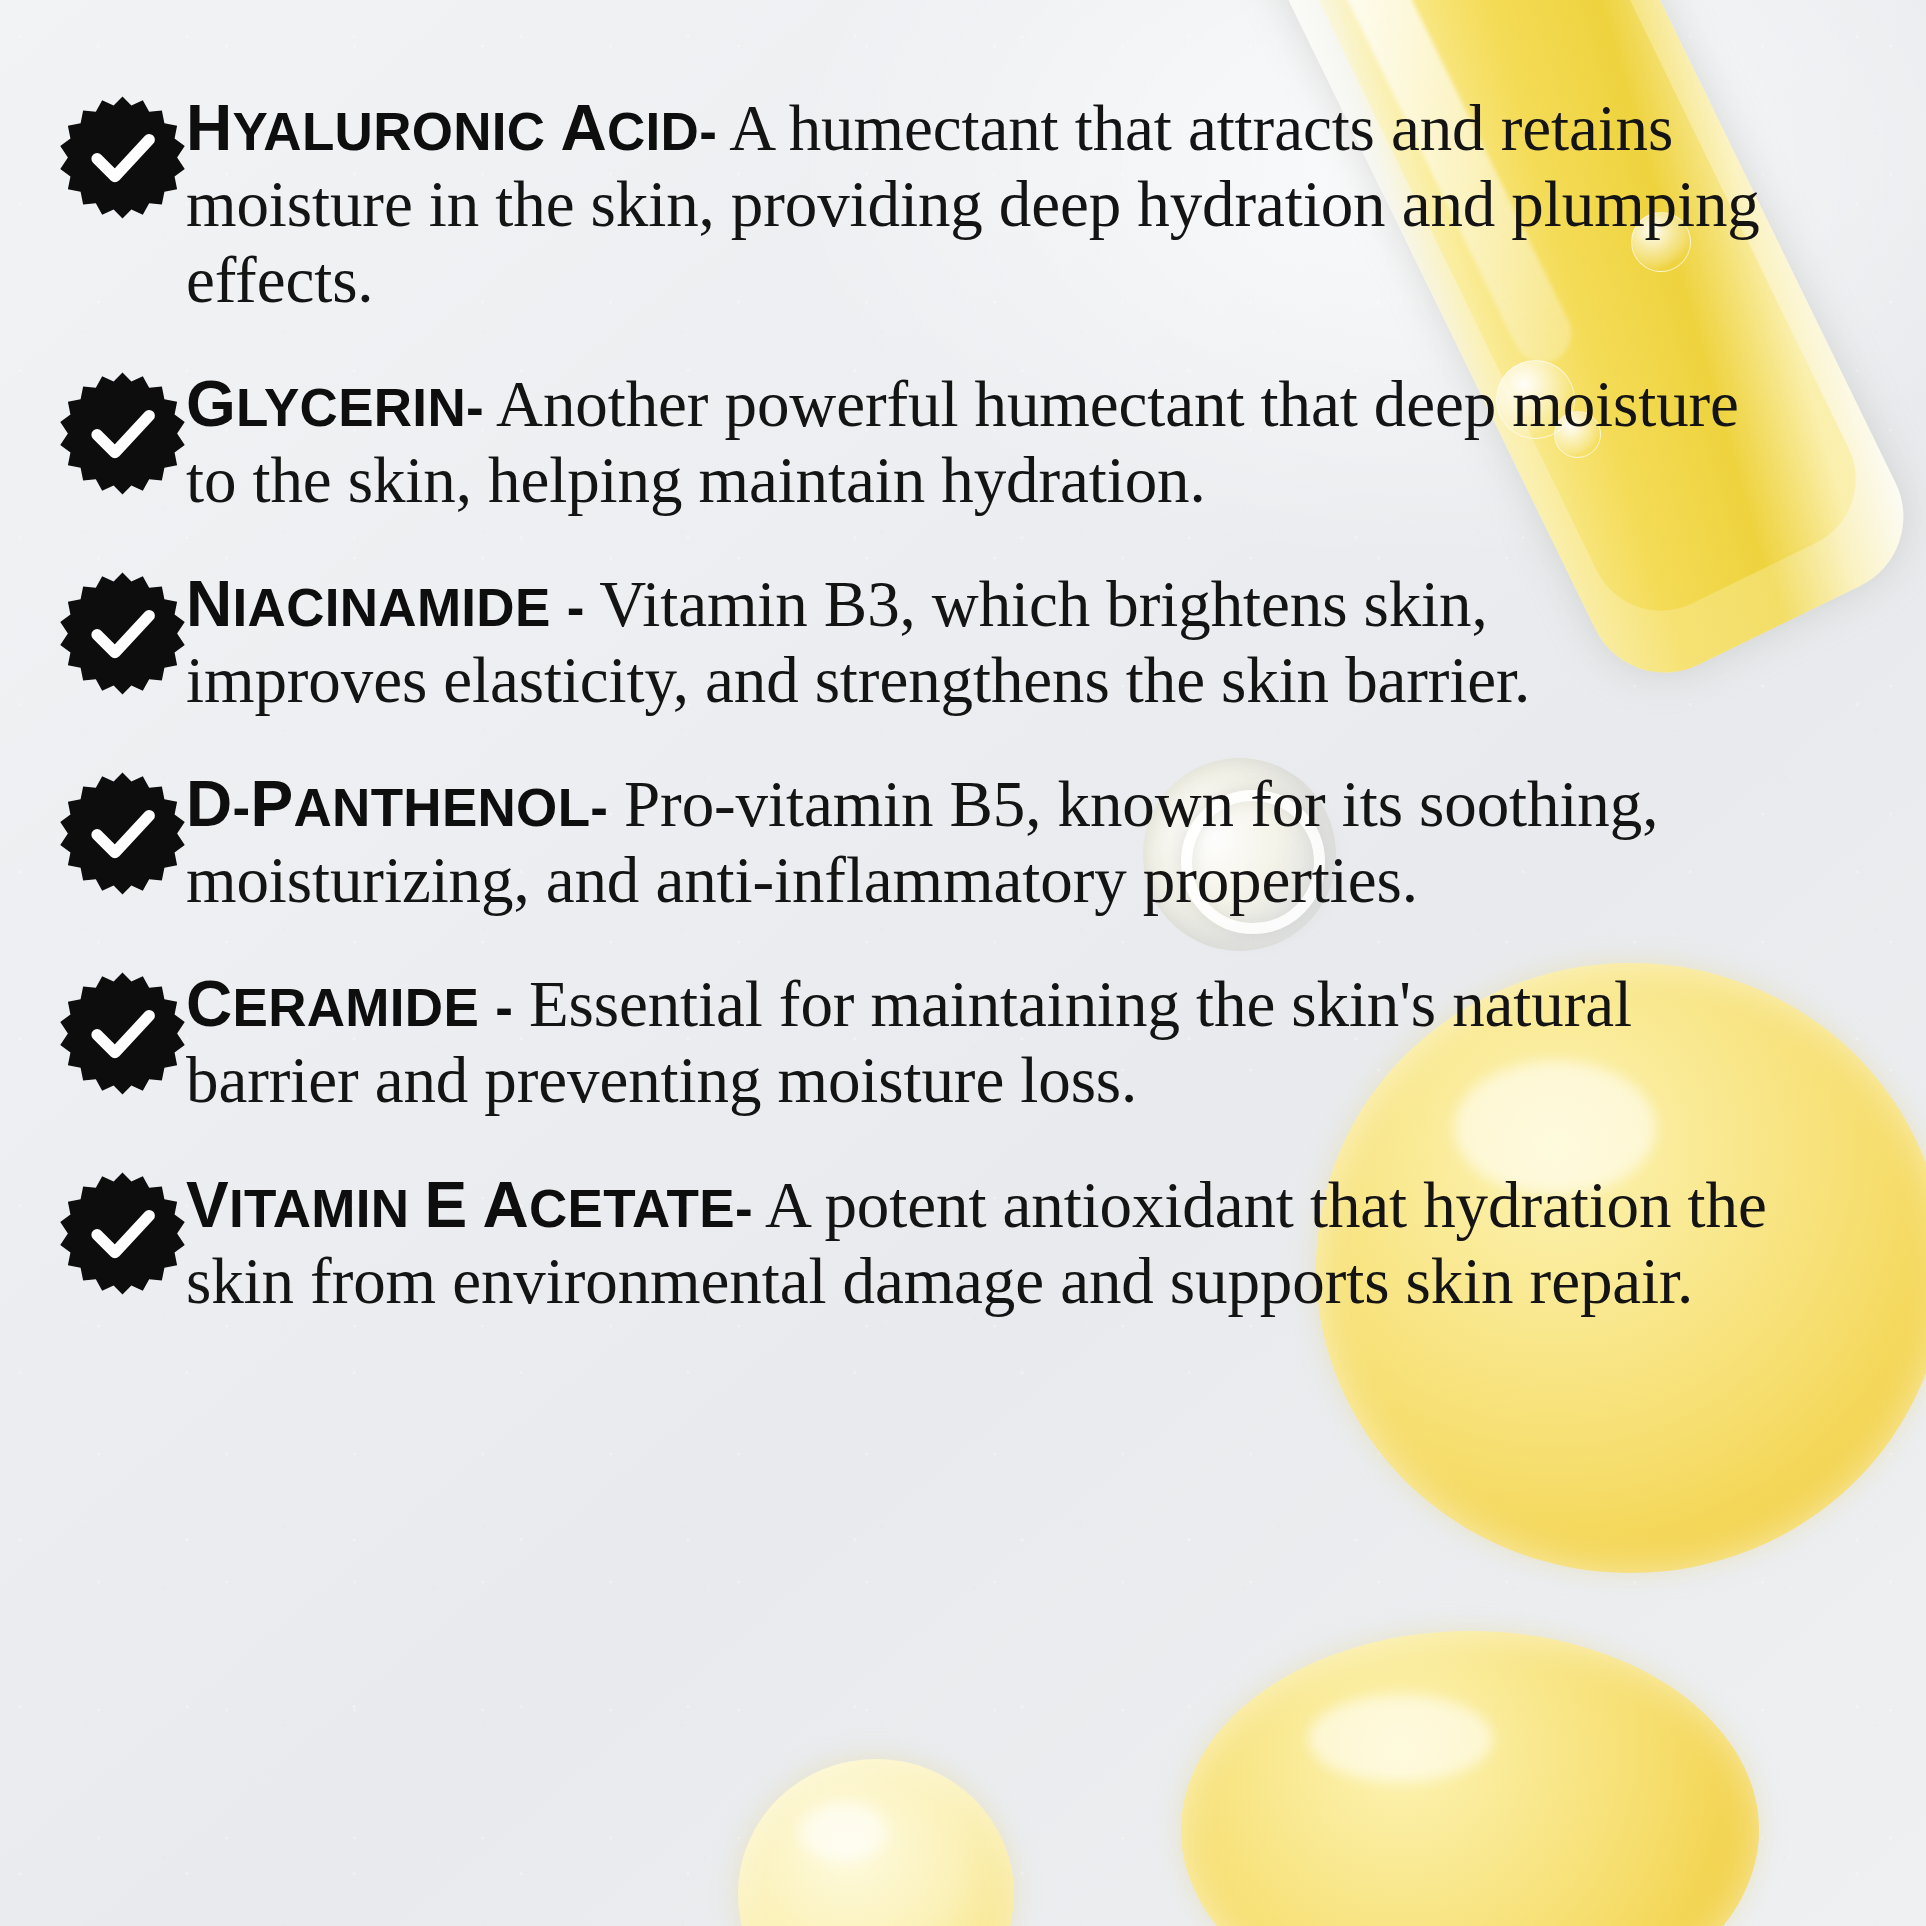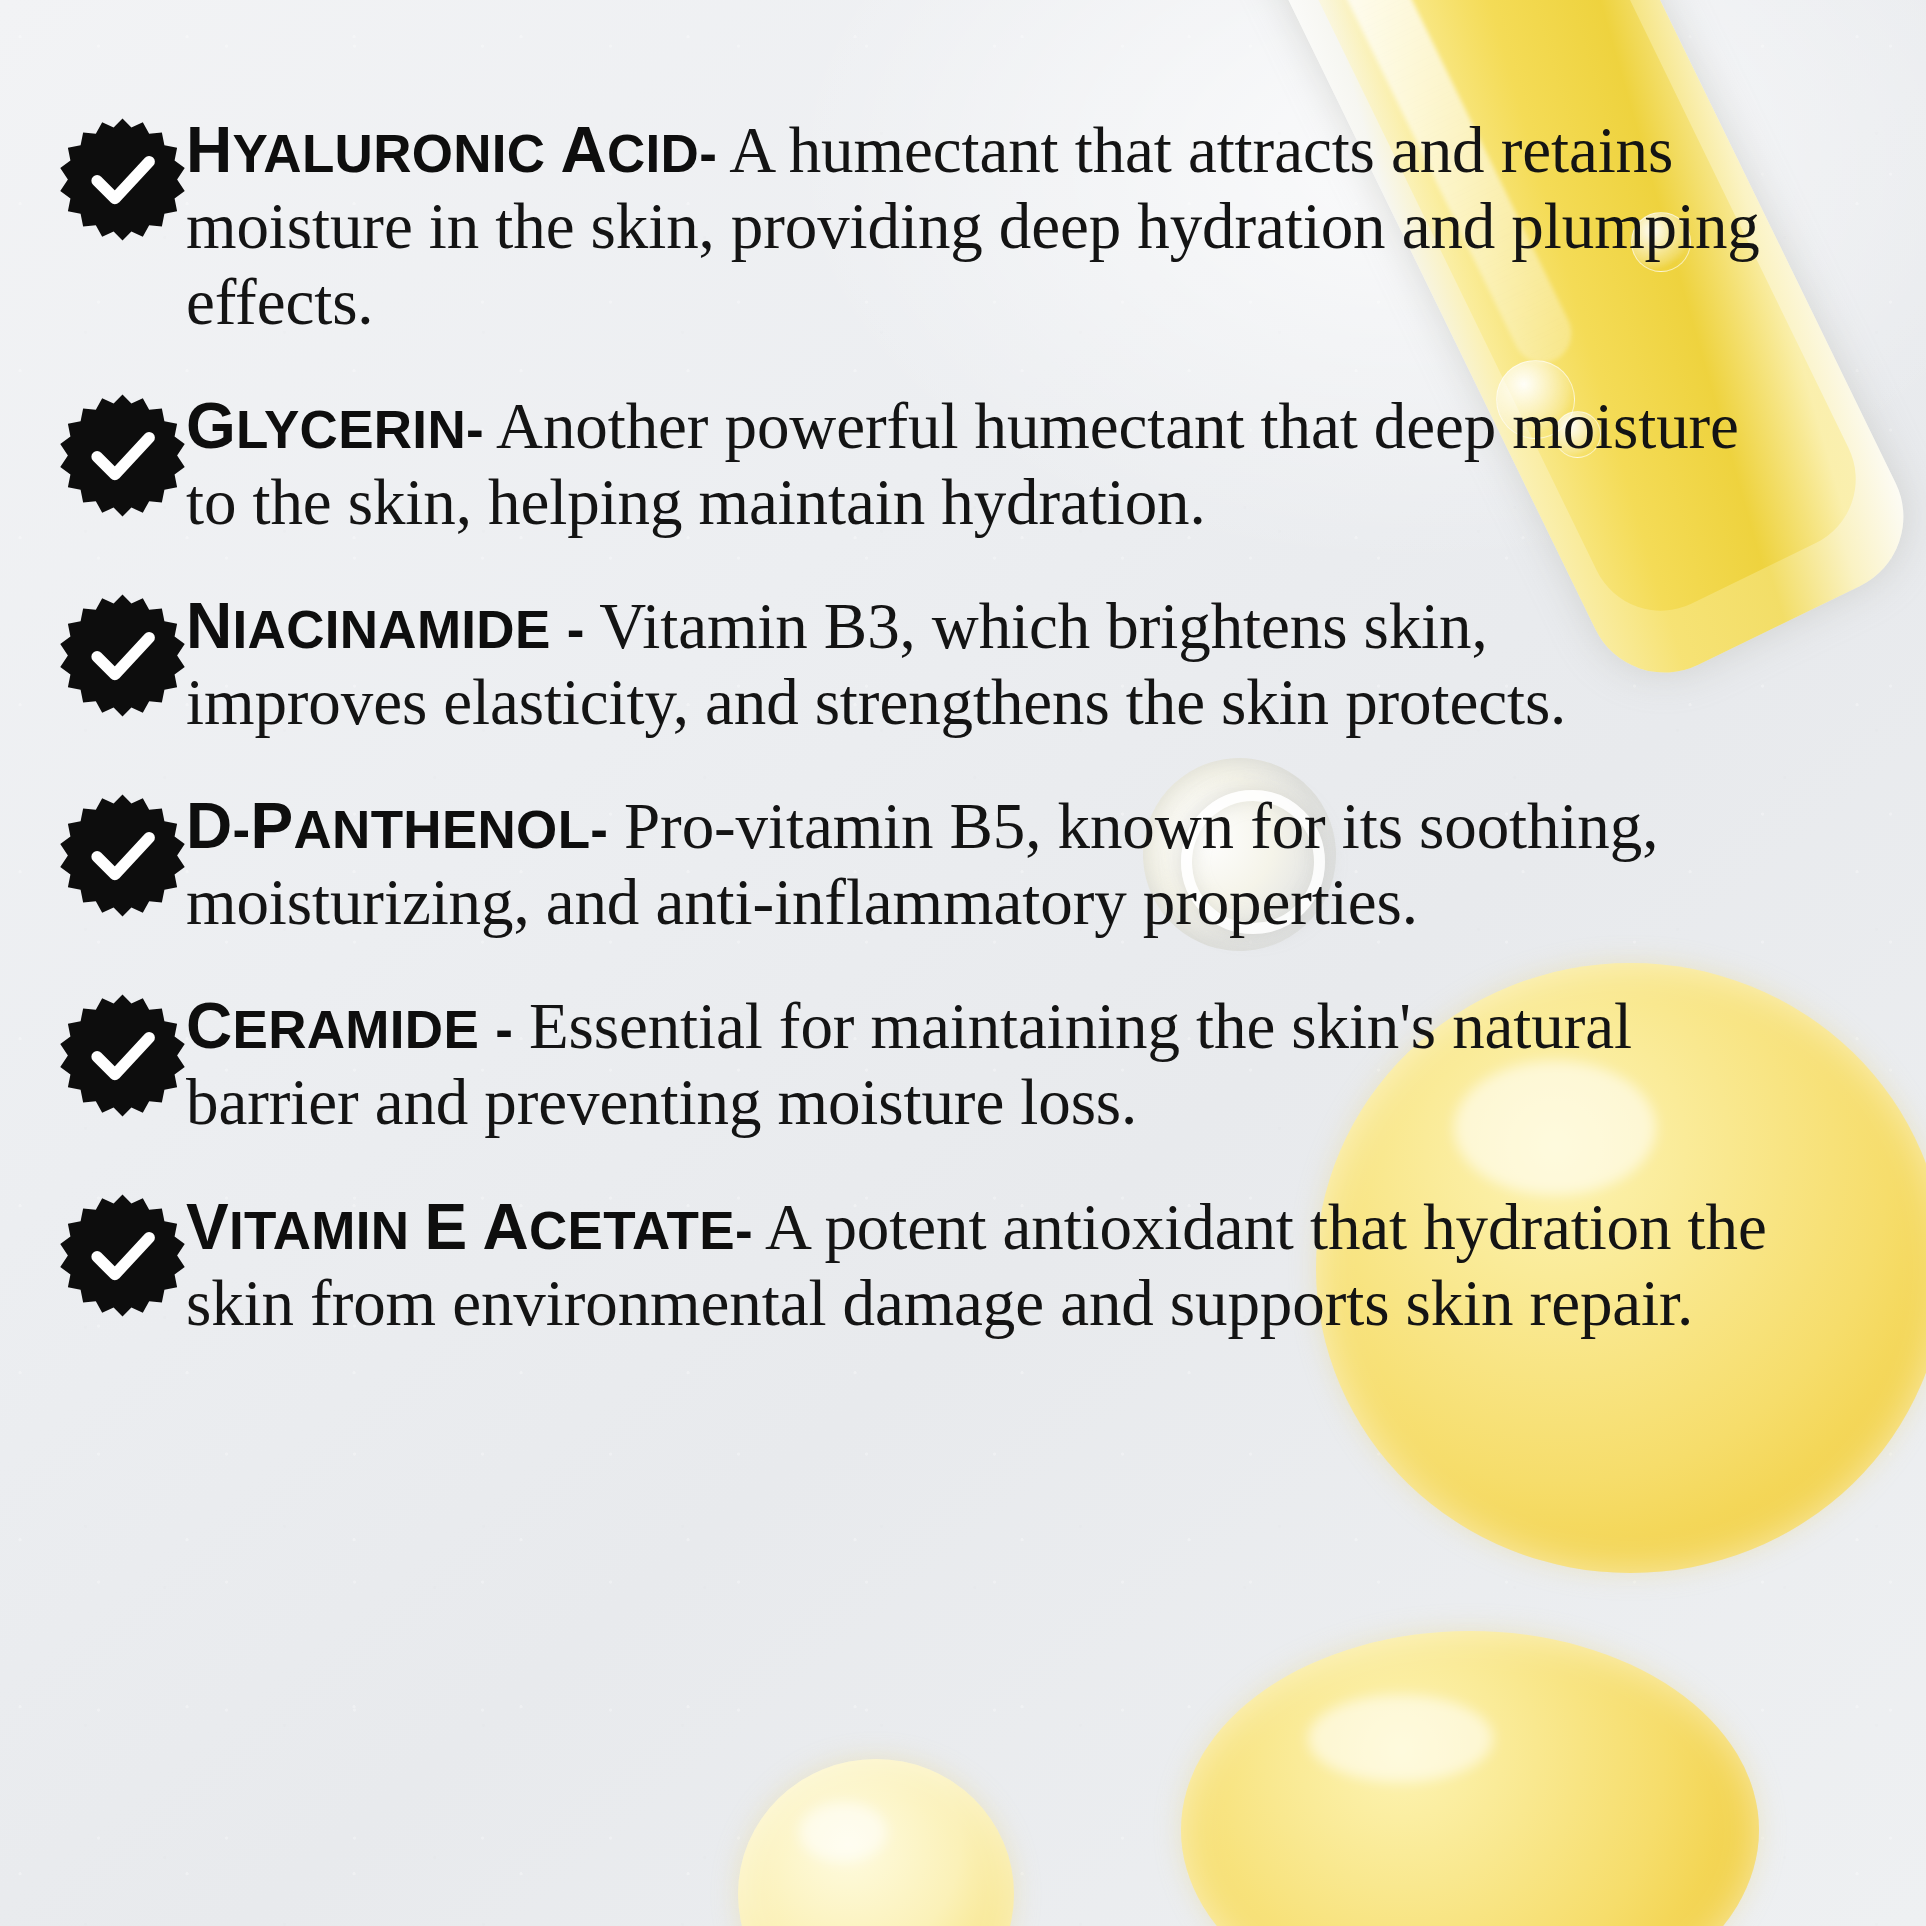--- a/index.html
+++ b/index.html
@@ -140,21 +140,20 @@
      background: radial-gradient(circle at 40% 32%, #fefbe0 0%, #fbf1b8 45%, #f7e485 75%, #f1d65a 100%); }
 
   
   .list {
     position: absolute;
     top: 90px;
     left: 0;
     width: 1849px;
     padding: 0 0 0 58px;
     box-sizing: border-box;
-    margin-top: 22px;
   }
   .item {
     display: flex;
     align-items: flex-start;
     margin-bottom: 48px;
   }
   .item:last-child { margin-bottom: 0; }
 
   .check-wrap {
     flex: 0 0 auto;
@@ -264,21 +263,21 @@
     <div class="check-wrap">
       <div class="badge">
         <svg width="127" height="127" viewBox="0 0 100 100" aria-hidden="true">
           <path fill="#0d0d0d" d="M50 2 L57 9 L66 5 L71 14 L81 13 L83 23 L93 25 L91 35 L99 41 L93 50 L99 59 L91 65 L93 75 L83 77 L81 87 L71 86 L66 95 L57 91 L50 98 L43 91 L34 95 L29 86 L19 87 L17 77 L7 75 L9 65 L1 59 L7 50 L1 41 L9 35 L7 25 L17 23 L19 13 L29 14 L34 5 L43 9 Z"></path>
           <path fill="none" stroke="#ffffff" stroke-width="9" stroke-linecap="round" stroke-linejoin="round" d="M30 51 L44 65 L71 36"></path>
         </svg>
       </div>
     </div>
     <div class="text">
       <span class="term"><span class="cap">N</span><span>IACINAMIDE</span></span> <span class="dash">-</span>
-      <span>Vitamin B3, which brightens skin, improves elasticity, and strengthens the skin protects.</span>
+      <span>Vitamin B3, which brightens skin, improves elasticity, and strengthens the skin barrier.</span>
     </div>
   </div>
 
   <div class="item item-3">
     <div class="check-wrap">
       <div class="badge">
         <svg width="127" height="127" viewBox="0 0 100 100" aria-hidden="true">
           <path fill="#0d0d0d" d="M50 2 L57 9 L66 5 L71 14 L81 13 L83 23 L93 25 L91 35 L99 41 L93 50 L99 59 L91 65 L93 75 L83 77 L81 87 L71 86 L66 95 L57 91 L50 98 L43 91 L34 95 L29 86 L19 87 L17 77 L7 75 L9 65 L1 59 L7 50 L1 41 L9 35 L7 25 L17 23 L19 13 L29 14 L34 5 L43 9 Z"></path>
           <path fill="none" stroke="#ffffff" stroke-width="9" stroke-linecap="round" stroke-linejoin="round" d="M30 51 L44 65 L71 36"></path>
         </svg>

